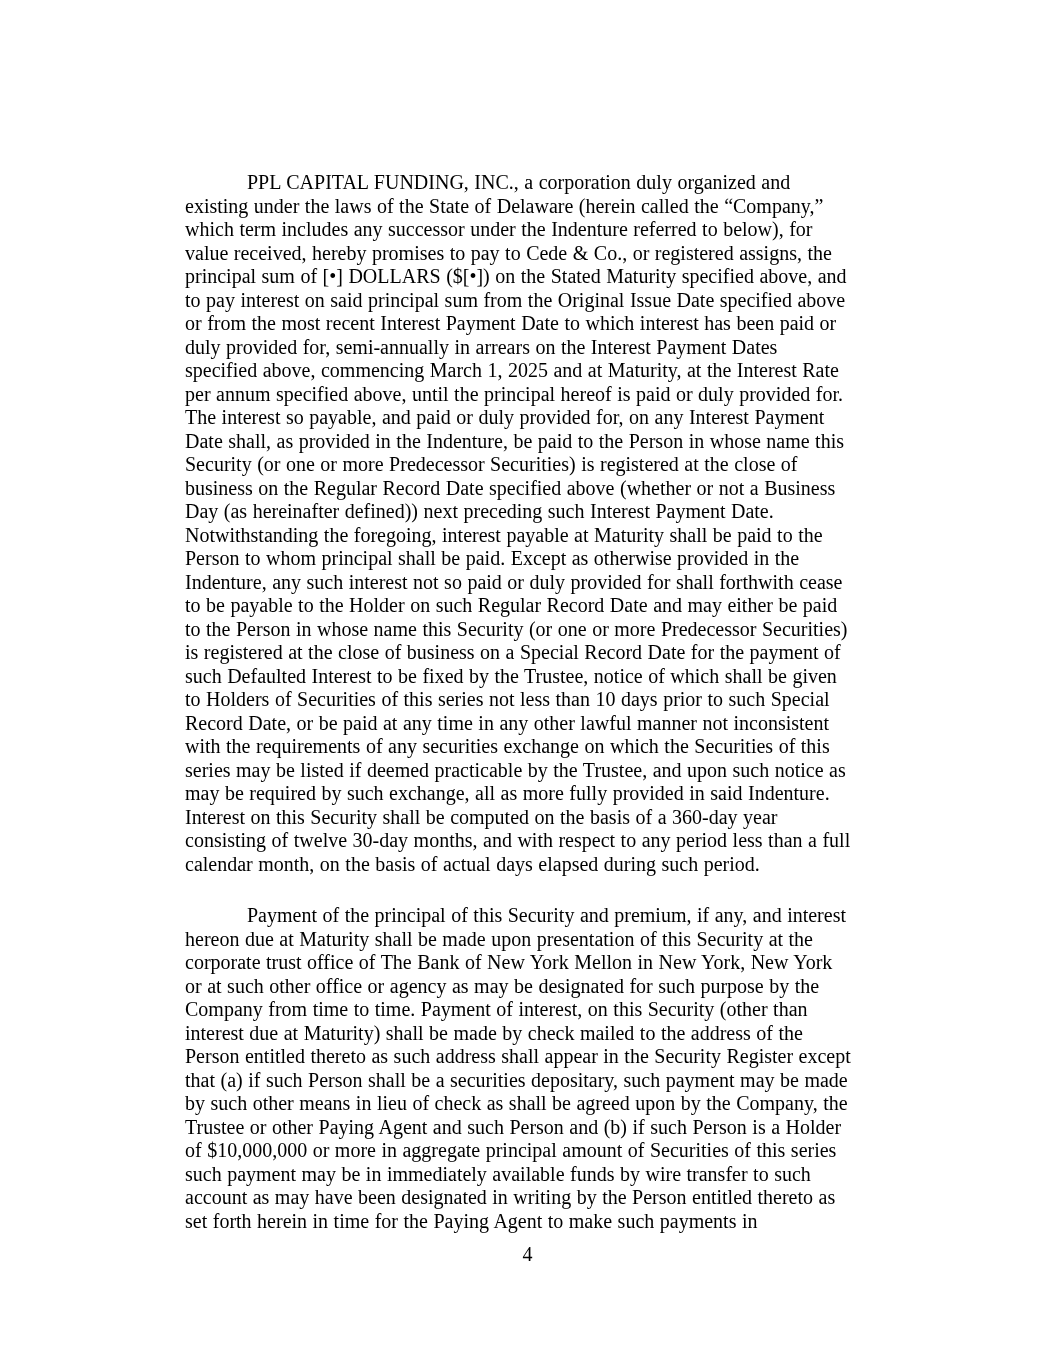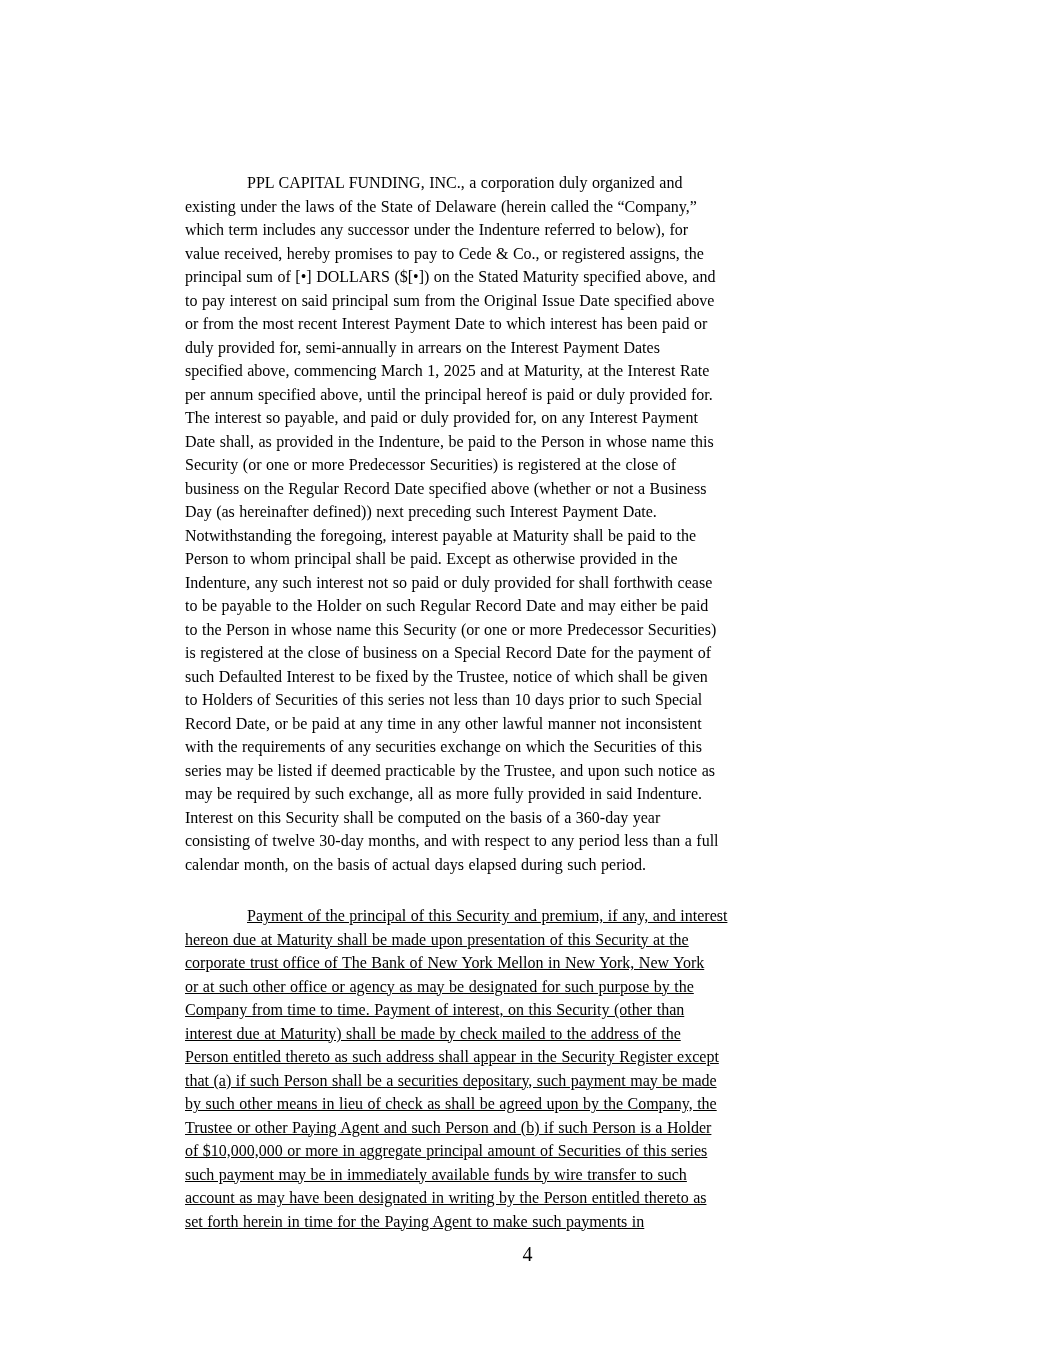--- a/index.html
+++ b/index.html
@@ -14,34 +14,33 @@
     background: #ffffff;
     color: #000000;
     font-family: "Liberation Serif", "DejaVu Serif", serif;
     overflow: hidden;
   }
   .text-block {
     position: absolute;
     left: 185px;
     top: 171px;
     width: 720px;
-    font-size: 16px;
+    font-size: 20px;
     line-height: 23.5px;
     text-align: left;
   }
   .doc-paragraph {
     margin: 0 0 28px 0;
     padding: 0;
     text-indent: 62px;          
     white-space: pre-line;      
     word-spacing: 0.5px;
   }
   .doc-paragraph:last-child {
     margin-bottom: 16px;
-    text-decoration: underline;
   }
   .page-footer {
     position: absolute;
     left: 0;
     top: 1243px;
     width: 1055px;
     text-align: center;
     font-size: 20px;
     line-height: 23.5px;
   }

